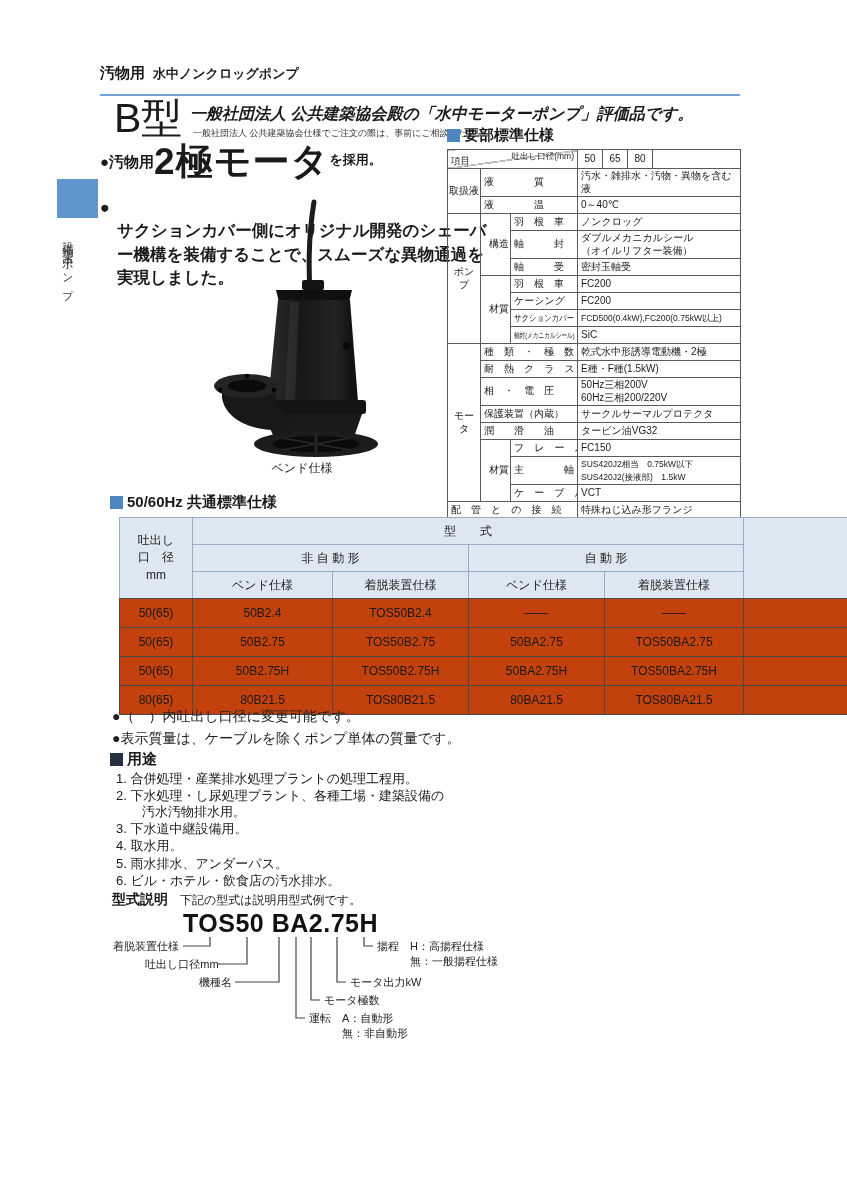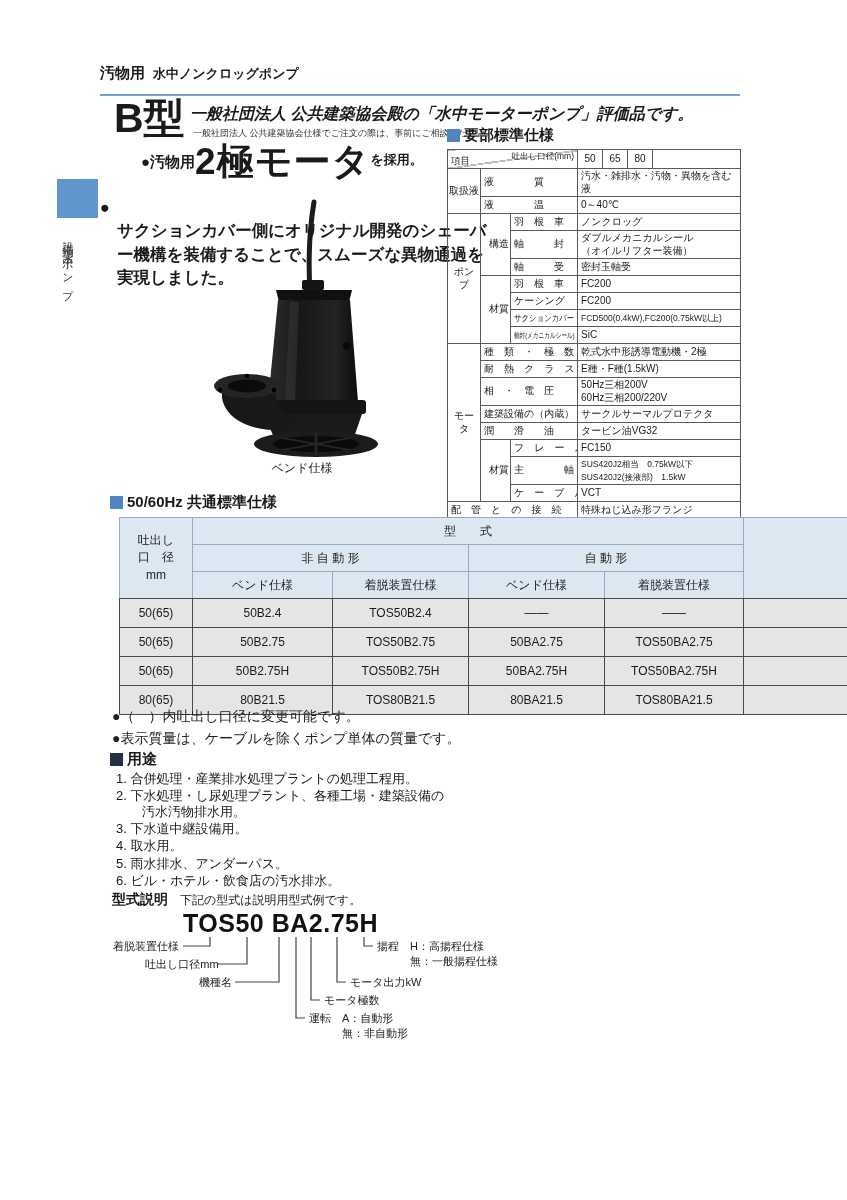--- a/index.html
+++ b/index.html
@@ -7,25 +7,25 @@
         font-family:"Liberation Sans","DejaVu Sans",sans-serif;color:#1a1a1a;}
   .abs{position:absolute;}
   
   .side-square{left:57px;top:179px;width:41px;height:39px;background:#6096cd;}
   .side-text{left:60px;top:232px;writing-mode:vertical-rl;font-size:11px;letter-spacing:3px;color:#3a3a3a;}
   
   .cat-line{left:100px;top:64px;}
   .cat-main{font-size:15px;font-weight:bold;}
   .cat-sub{font-size:13px;font-weight:bold;margin-left:8px;margin-top:24px;}
   .top-rule{left:100px;top:94px;width:640px;height:2px;background:#74a3d3;}
-  .series{left:114px;top:98px;font-size:41px;font-weight:bold;line-height:1;}
+  .series{left:114px;top:98px;font-size:41px;font-weight:normal;line-height:1;}
   .series-desc{left:190px;top:104px;font-size:16px;font-weight:600;font-style:italic;}
   .series-note{left:193px;top:127px;font-size:9px;color:#333;}
   
-  .feat1{left:100px;top:143px;display:flex;align-items:flex-start;margin-left:41px;}
+  .feat1{left:100px;top:143px;display:flex;align-items:flex-start;}
   .feat1 .pre{font-size:15px;font-weight:bold;margin-top:10px;}
   .feat1 .big{font-size:37px;font-weight:bold;line-height:1;letter-spacing:1px;}
   .feat1 .suf{font-size:13px;font-weight:bold;margin-top:8px;}
   .feat2{left:100px;top:196px;width:372px;font-size:16.5px;font-weight:600;line-height:1.42;
          white-space:pre-line;padding-left:17px;}
   .feat2 .blt{position:absolute;left:0;top:0;}
   
   .pump-svg{left:198px;top:198px;}
   .pump-cap{left:252px;top:460px;width:100px;text-align:center;font-size:12px;color:#222;}
   
@@ -52,21 +52,21 @@
   .spec .diag .c-item{position:absolute;bottom:1px;left:3px;font-size:9.5px;}
   .spec .szcell{padding:0;height:18px;}
   .szflex{display:flex;height:100%;}
   .szflex span{width:24px;border-right:1px solid #5a5a5a;text-align:center;font-size:10px;line-height:18px;}
   .szflex i{flex:1;}
   
   .mt-title{left:110px;top:493px;}
   .mt{left:119px;top:517px;width:728px;table-layout:fixed;}
   .mt th{background:#dde7f2;border:1px solid #97abc4;font-weight:normal;font-size:12px;color:#222;height:24px;}
   .mt th.bore{white-space:pre-line;line-height:1.45;font-size:12px;}
-  .mt td{border:1px solid #4a4a4a;text-align:center;font-size:12px;height:26px;background:#e5e5e5;}
+  .mt td{border:1px solid #4a4a4a;text-align:center;font-size:12px;height:26px;background:#c2410c;}
   .mt .noright{border-right:none;}
   .mt .hbot{border-bottom:1px solid #4a4a4a;}
   
   .notes{left:112px;top:706px;font-size:14px;line-height:1.55;color:#222;}
   .usage-title{left:110px;top:750px;}
   .usage-list{left:116px;top:771px;font-size:13px;line-height:1.18;color:#1a1a1a;}
   .usage-list div{white-space:pre-line;margin-bottom:2px;}
   
   .md-title{left:112px;top:891px;display:flex;align-items:baseline;}
   .md-title .t{font-size:14px;font-weight:bold;}
@@ -213,21 +213,21 @@
     <tr>
       <td colspan="2" class="lbl">耐　熱　ク　ラ　ス</td>
       <td class="val">E種・F種(1.5kW)</td>
     </tr>
     <tr>
       <td colspan="2" class="lbl">相　・　電　圧</td>
       <td class="val ml">50Hz三相200V
 60Hz三相200/220V</td>
     </tr>
     <tr>
-      <td colspan="2" class="lbl">建築設備の（内蔵）</td>
+      <td colspan="2" class="lbl">保護装置（内蔵）</td>
       <td class="val">サークルサーマルプロテクタ</td>
     </tr>
     <tr>
       <td colspan="2" class="lbl">潤　　滑　　油</td>
       <td class="val">タービン油VG32</td>
     </tr>
     <tr>
       <td rowspan="3" class="sub">材質</td>
       <td class="lbl">フ　レ　ー　ム</td>
       <td class="val">FC150</td>

